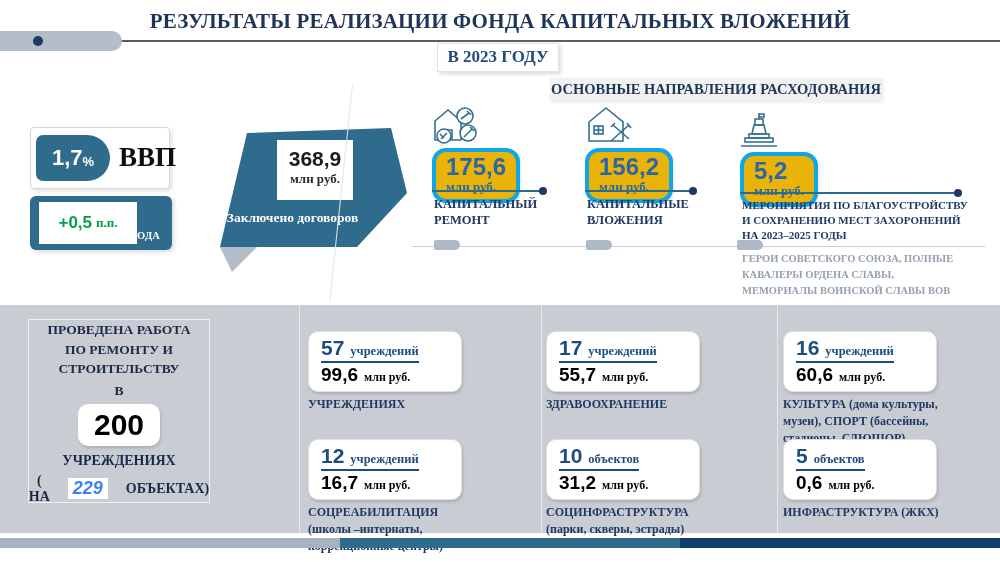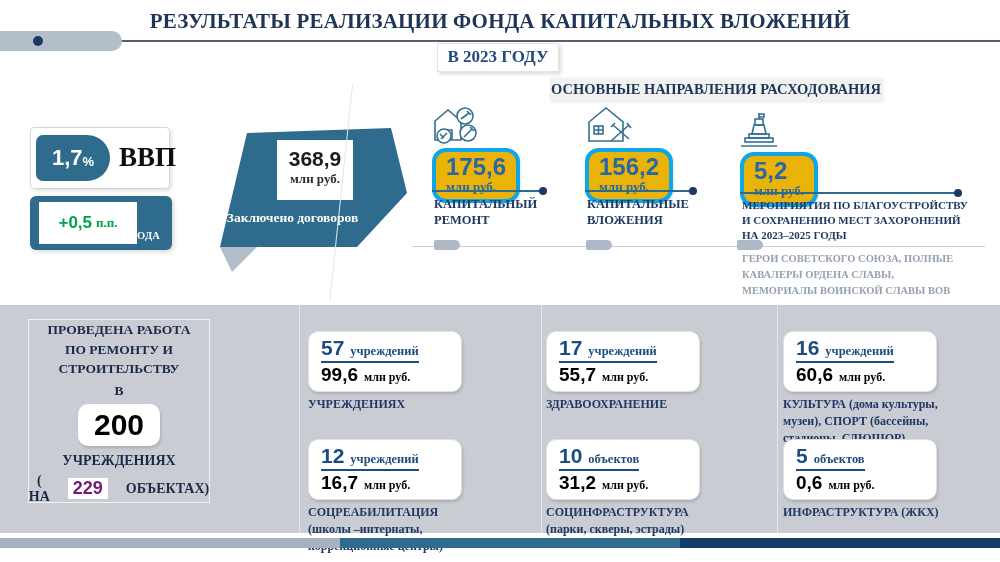--- a/index.html
+++ b/index.html
@@ -72,21 +72,21 @@
   .summary-box{position:absolute;left:28px;top:14px;width:180px;height:182px;
                border:1px solid #eef0f2;text-align:center;color:#1b2b47;}
   .sum-lines{font-size:13.5px;font-weight:bold;line-height:1.45;}
   .sum-prep{margin-top:4px;font-size:13.5px;font-weight:bold;}
   .sum-200-box{margin:5px auto 0 auto;width:82px;height:42px;background:#fff;border-radius:10px;
                box-shadow:1px 2px 3px rgba(0,0,0,.15);display:flex;align-items:center;justify-content:center;
                font-family:"Liberation Sans", sans-serif;font-size:30px;font-weight:bold;color:#000;}
   .sum-inst{margin-top:7px;font-size:14px;font-weight:bold;}
   .sum-obj{margin-top:4px;font-size:14px;font-weight:bold;display:flex;align-items:center;justify-content:center;gap:18px;}
   .sum-229{display:inline-block;background:#fff;border-radius:0;padding:0 5px;
-           font-family:"Liberation Sans", sans-serif;font-size:18px;font-weight:bold;color:#701a75;}
+           font-family:"Liberation Sans", sans-serif;font-size:18px;font-weight:bold;color:#3b82f6;font-style:italic;}
 
   .card{position:absolute;margin-top:14px;}
   .card-box{display:inline-block;min-width:128px;background:#fff;border:1px solid #e0e0e0;border-radius:10px;
             box-shadow:1px 2px 3px rgba(0,0,0,.15);padding:4px 12px 5px 12px;}
   .card-line1{display:inline-block;border-bottom:2px solid #1d4d80;padding-bottom:1px;white-space:nowrap;}
   .card-count{font-family:"Liberation Sans", sans-serif;font-size:21px;font-weight:bold;color:#1d4d80;}
   .card-cunit{font-size:12.5px;font-weight:bold;color:#1d4d80;margin-left:6px;}
   .card-line2{white-space:nowrap;margin-top:1px;}
   .card-amount{font-family:"Liberation Sans", sans-serif;font-size:19px;font-weight:bold;color:#000;}
   .card-aunit{font-size:12px;font-weight:bold;color:#000;margin-left:6px;}

